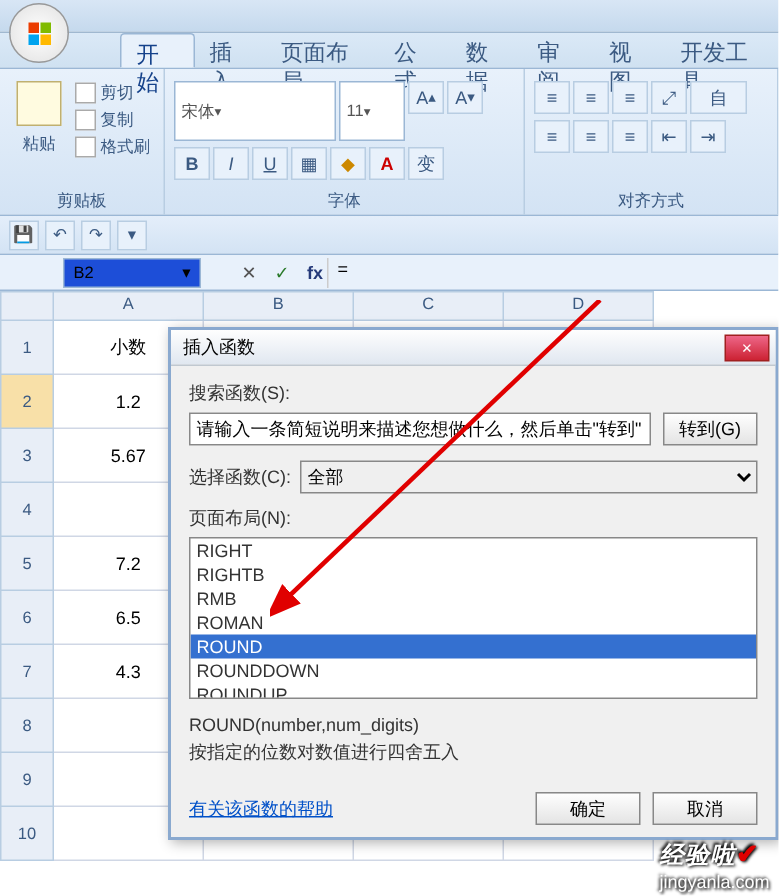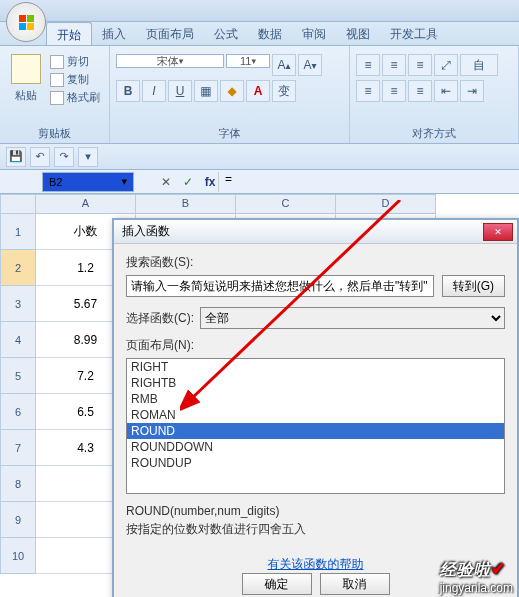--- a/index.html
+++ b/index.html
@@ -6,38 +6,38 @@
 body { width: 519px; height: 597px; background: #fff; overflow: hidden; position: relative; }
 
 
 .titlebar { height: 22px; background: linear-gradient(#d8e6f5,#c5d9ed); border-bottom: 1px solid #a0b8d0; }
 .office-btn { position: absolute; left: 6px; top: 2px; width: 40px; height: 40px; border-radius: 50%; background: radial-gradient(#fff,#e0e0e0); border: 1px solid #999; z-index: 5; display:flex; align-items:center; justify-content:center;}
 .office-btn span{font-size:9px;display:grid;grid-template-columns:1fr 1fr;gap:1px;}
 .office-btn span b{width:7px;height:7px;}
 .ob1{background:#eb3c00}.ob2{background:#80bb00}.ob3{background:#00a3ee}.ob4{background:#ffb900}
 
 
-.tabs { height: 24px; background: linear-gradient(#dbe9f7,#cfe1f1); display:flex; padding-left: 46px; font-size: 12px; border-bottom:1px solid #9bb7d5;}
+.tabs { height: 24px; background: linear-gradient(#dbe9f7,#cfe1f1); display:flex; padding-left: 80px; font-size: 15px; border-bottom:1px solid #9bb7d5;}
 .tab { padding: 4px 10px 0; color:#3b5a82; cursor:pointer;}
 .tab.active { background: #e8f1fb; border: 1px solid #9bb7d5; border-bottom:none; border-radius:3px 3px 0 0; color:#15428b;}
 
 
 .ribbon { height: 98px; background: linear-gradient(#e8f1fb,#d3e3f4); border-bottom:1px solid #9bb7d5; display:flex;}
 .group { border-right:1px solid #b8cde2; padding: 4px 6px 0; display:flex; flex-direction:column;}
 .group-body{flex:1; display:flex;}
 .group-label { text-align:center; font-size:11px; color:#3b5a82; padding:2px 0;}
 .big-btn{width:40px;display:flex;flex-direction:column;align-items:center;color:#3b5a82;font-size:11px;padding-top:4px;}
 .big-btn .ico{width:30px;height:30px;border:1px solid #c0b070;background:#fffbe0;margin-bottom:4px;}
 .clip-list{display:flex;flex-direction:column;gap:3px;padding-top:4px;margin-left:4px;}
 .clip-list div{display:flex;align-items:center;color:#3b5a82;font-size:11px;gap:3px;}
 .mini{width:14px;height:14px;background:#fff;border:1px solid #aaa;}
 
 .font-ctrls{display:flex;flex-direction:column;gap:4px;padding-top:4px;}
 .row{display:flex;gap:2px;}
-.selbox{height:14px;background:#fff;border:1px solid #9bb7d5;font-size:11px;padding:2px 4px;color:#555;display:flex;align-items:center;justify-content:center;}
+.selbox{height:40px;background:#fff;border:1px solid #9bb7d5;font-size:11px;padding:2px 4px;color:#555;display:flex;align-items:center;justify-content:flex-start;}
 .selbox .dd{color:#555;font-size:9px;}
 .sbtn{width:24px;height:22px;border:1px solid #b8cde2;background:#e8f1fb;display:flex;align-items:center;justify-content:center;font-size:12px;color:#3b5a82;}
 
 
 .qat{height:26px;background:linear-gradient(#e4eefa,#d3e3f4);border-bottom:1px solid #9bb7d5;display:flex;align-items:center;padding-left:6px;gap:4px;}
 .qbtn{width:20px;height:20px;border:1px solid #b8cde2;background:#e8f1fb;display:flex;align-items:center;justify-content:center;font-size:11px;color:#3b5a82;}
 
 .fbar{height:24px;background:#e8f1fb;border-bottom:1px solid #9bb7d5;display:flex;align-items:center;}
 .namebox{width:92px;height:20px;margin:2px 0 2px 42px;background:#1d4ed8;border:1px solid #9bb7d5;font-size:11px;padding:2px 6px;display:flex;align-items:center;justify-content:space-between;}
 .fxgrp{display:flex;align-items:center;gap:6px;margin-left:24px;}
@@ -59,25 +59,25 @@
 .dialog{position:absolute;left:112px;top:218px;right:0;border:2px solid #8aa9cf;background:#f0f0f0;box-shadow:2px 2px 8px rgba(0,0,0,0.3);}
 .dlg-title{height:24px;background:linear-gradient(#fefefe,#e0e7f0);border-bottom:1px solid #c0c8d0;display:flex;align-items:center;justify-content:space-between;padding:0 4px 0 8px;font-size:12px;}
 .dlg-x{width:30px;height:18px;background:linear-gradient(#e68,#c23);display:flex;align-items:center;justify-content:center;color:#fff;border:1px solid #a02020;font-size:9px;}
 .dlg-body{padding:10px 12px 8px;font-size:12px;color:#333;}
 .dlg-body label{font-size:12px;}
 .srch-row{display:flex;gap:8px;margin:4px 0 10px;}
 .srch-row input{flex:1;height:22px;border:1px solid #888;padding:0 4px;font-size:12px;}
 .btn{height:22px;padding:0 10px;border:1px solid #888;background:linear-gradient(#fefefe,#e4e4e4);font-size:12px;}
 .cat-row{display:flex;align-items:center;gap:6px;margin-bottom:8px;}
 .cat-row select{flex:1;height:22px;border:1px solid #888;font-size:12px;}
-.fnbox{height:136px;border:1px solid #888;background:#fff;margin:4px 0 8px;overflow:hidden;font-family:SimSun,monospace;font-size:12px;}
+.fnbox{height:108px;border:1px solid #888;background:#fff;margin:4px 0 8px;overflow:hidden;font-family:SimSun,monospace;font-size:12px;}
 .fnbox div{padding:1px 4px;}
 .fnbox div.sel{background:#3470d0;color:#fff;}
 .desc{font-size:12px;line-height:1.5;margin-bottom:18px;font-family:SimSun,monospace;}
-.dlg-foot{display:flex;align-items:center;flex-direction:column;}
+.dlg-foot{display:flex;justify-content:space-between;align-items:center;}
 .link{color:#0050c8;text-decoration:underline;font-size:12px;}
 .dlg-foot .btns{display:flex;gap:8px;}
 
 
 .arrow{position:absolute;left:180px;top:200px;width:240px;height:220px;pointer-events:none;z-index:20;}
 
 
 .watermark{position:absolute;right:6px;bottom:2px;color:#fff;text-shadow:1px 1px 2px #000,-1px -1px 2px #000;font-size:12px;text-align:left;z-index:30;}
 .watermark b{font-size:16px;font-style:italic;letter-spacing:1px;}
 .watermark .check{color:#e00000;font-size:18px;font-weight:bold;}
@@ -235,21 +235,20 @@
     </div>
   <div class="grow">
       <div class="rowh">3</div>
       <div class="cell">5.67</div>
       <div class="cell"></div>
       <div class="cell"></div>
       <div class="cell"></div>
     </div>
   <div class="grow">
       <div class="rowh">4</div>
-      <div class="cell">8.99</div>
       <div class="cell"></div>
       <div class="cell"></div>
       <div class="cell"></div>
     </div>
   <div class="grow">
       <div class="rowh">5</div>
       <div class="cell">7.2</div>
       <div class="cell"></div>
       <div class="cell"></div>
       <div class="cell"></div>

